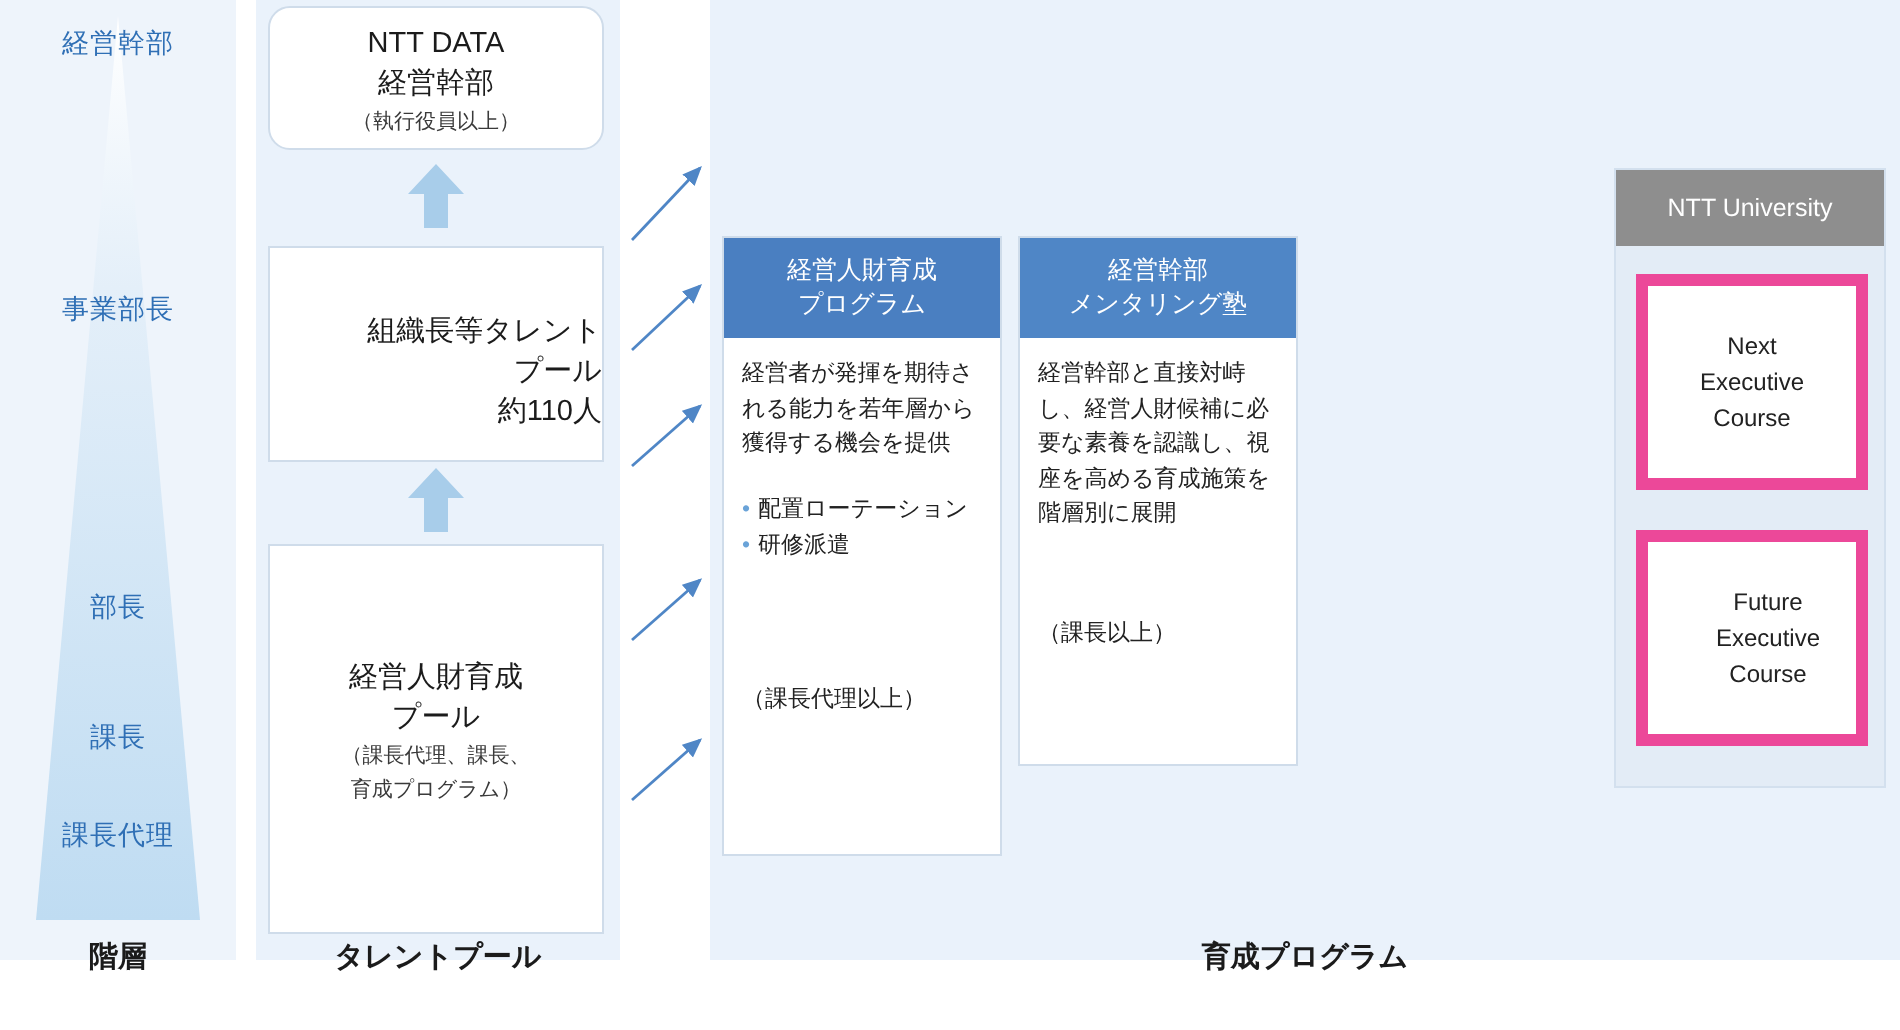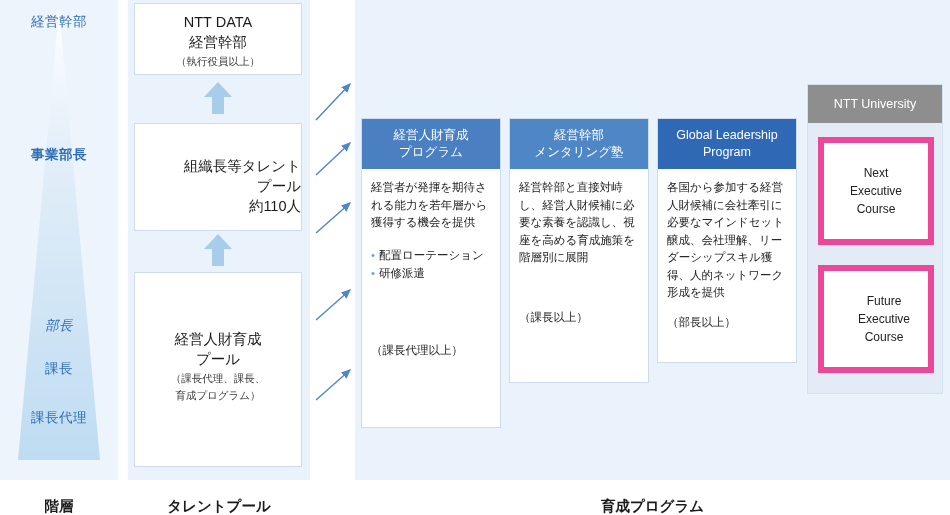--- a/index.html
+++ b/index.html
@@ -36,23 +36,23 @@
   }
   .hier-label {
     position: absolute;
     width: 118px;
     text-align: center;
     font-size: 13.5px;
     color: #2f6fb5;
     letter-spacing: 0.5px;
   }
   .hier-label.l0 { top: 13px; }
-  .hier-label.l1 { top: 146px; font-weight: bold; }
+  .hier-label.l1 { top: 146px; }
   .hier-label.l2 { top: 198px; }
-  .hier-label.l3 { top: 317px; font-style: italic; }
+  .hier-label.l3 { top: 295px; }
   .hier-label.l4 { top: 360px; }
   .hier-label.l5 { top: 409px; }
 
   
   #talent-col {
     position: absolute;
     left: 128px;
     top: 0;
     width: 182px;
     height: 480px;
@@ -65,20 +65,21 @@
     background: #ffffff;
     border: 1px solid #cfdcea;
     box-sizing: border-box;
     text-align: center;
     color: #222;
   }
   #pool-exec {
     top: 3px;
     height: 72px;
     padding-top: 8px;
+    border-radius: 11px;
   }
   #pool-talent {
     top: 123px;
     height: 108px;
     padding-top: 32px;
     text-align: right;
   }
   #pool-dev {
     top: 272px;
     height: 195px;
@@ -197,21 +198,21 @@
     font-size: 12px;
     line-height: 18px;
     color: #222;
   }
   #course-next   { top: 52px; }
   #course-future { top: 180px; padding-left: 16px; }
 
   
   .footer-label {
     position: absolute;
-    top: 497px;
+    top: 469px;
     text-align: center;
     font-size: 14.5px;
     font-weight: bold;
     color: #1b1b1b;
   }
   #foot-1 { left: 0;   width: 118px; }
   #foot-2 { left: 128px; width: 182px; }
   #foot-3 { left: 355px; width: 595px; }
 
   
@@ -296,30 +297,20 @@
       <div class="prog-head" style="background:#4f86c6;">
         <span class="l">経営幹部</span>
         <span class="l">メンタリング塾</span>
       </div>
       <div class="prog-body">
         <div>経営幹部と直接対峙し、経営人財候補に必要な素養を認識し、視座を高める育成施策を階層別に展開</div>
         <div class="prog-note" style="margin-top:42px;">（課長以上）</div>
       </div>
     </div>
 
-    <div class="prog-card" id="card-3">
-      <div class="prog-head" style="background:#2f68b5;">
-        <span class="l">Global Leadership</span>
-        <span class="l">Program</span>
-      </div>
-      <div class="prog-body">
-        <div>各国から参加する経営人財候補に会社牽引に必要なマインドセット醸成、会社理解、リーダーシップスキル獲得、人的ネットワーク形成を提供</div>
-        <div class="prog-note" style="margin-top:12px;">（部長以上）</div>
-      </div>
-    </div>
 
     <div id="ntt-univ">
       <div id="ntt-univ-head">NTT University</div>
       <div class="course-box" id="course-next">
         <span style="white-space:pre-line;">Next
 Executive
 Course</span>
       </div>
       <div class="course-box" id="course-future">
         <span style="white-space:pre-line;">Future

